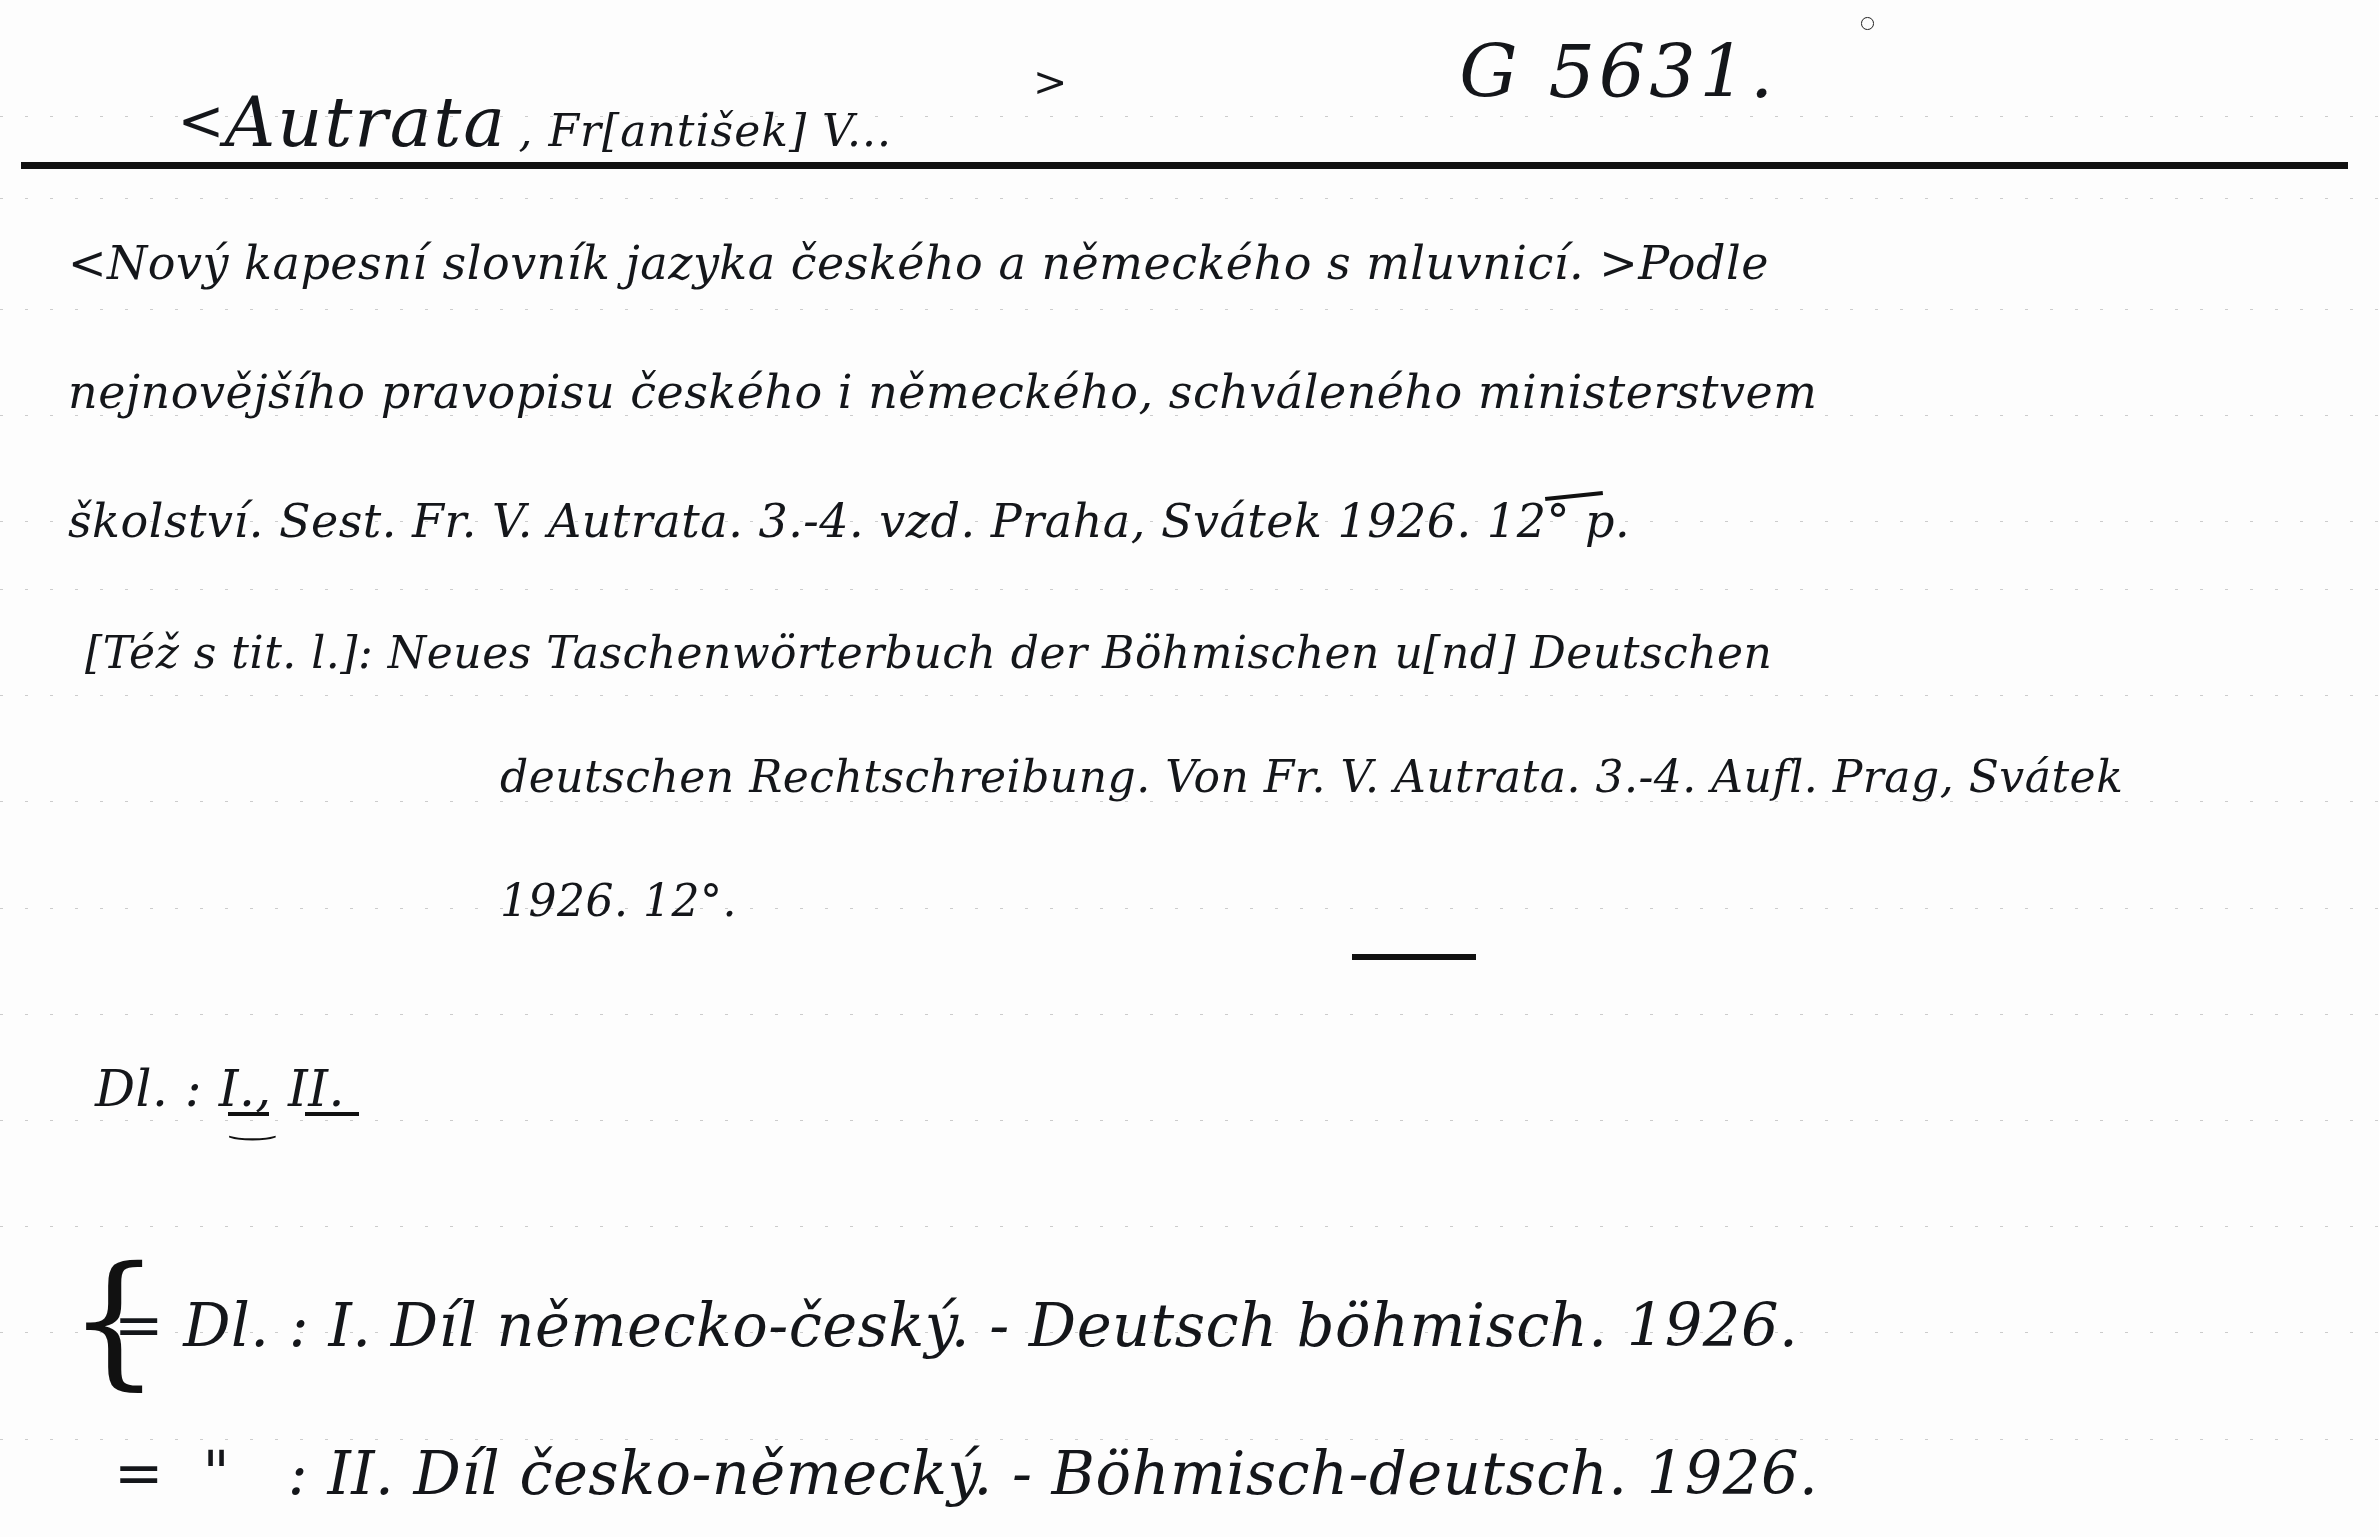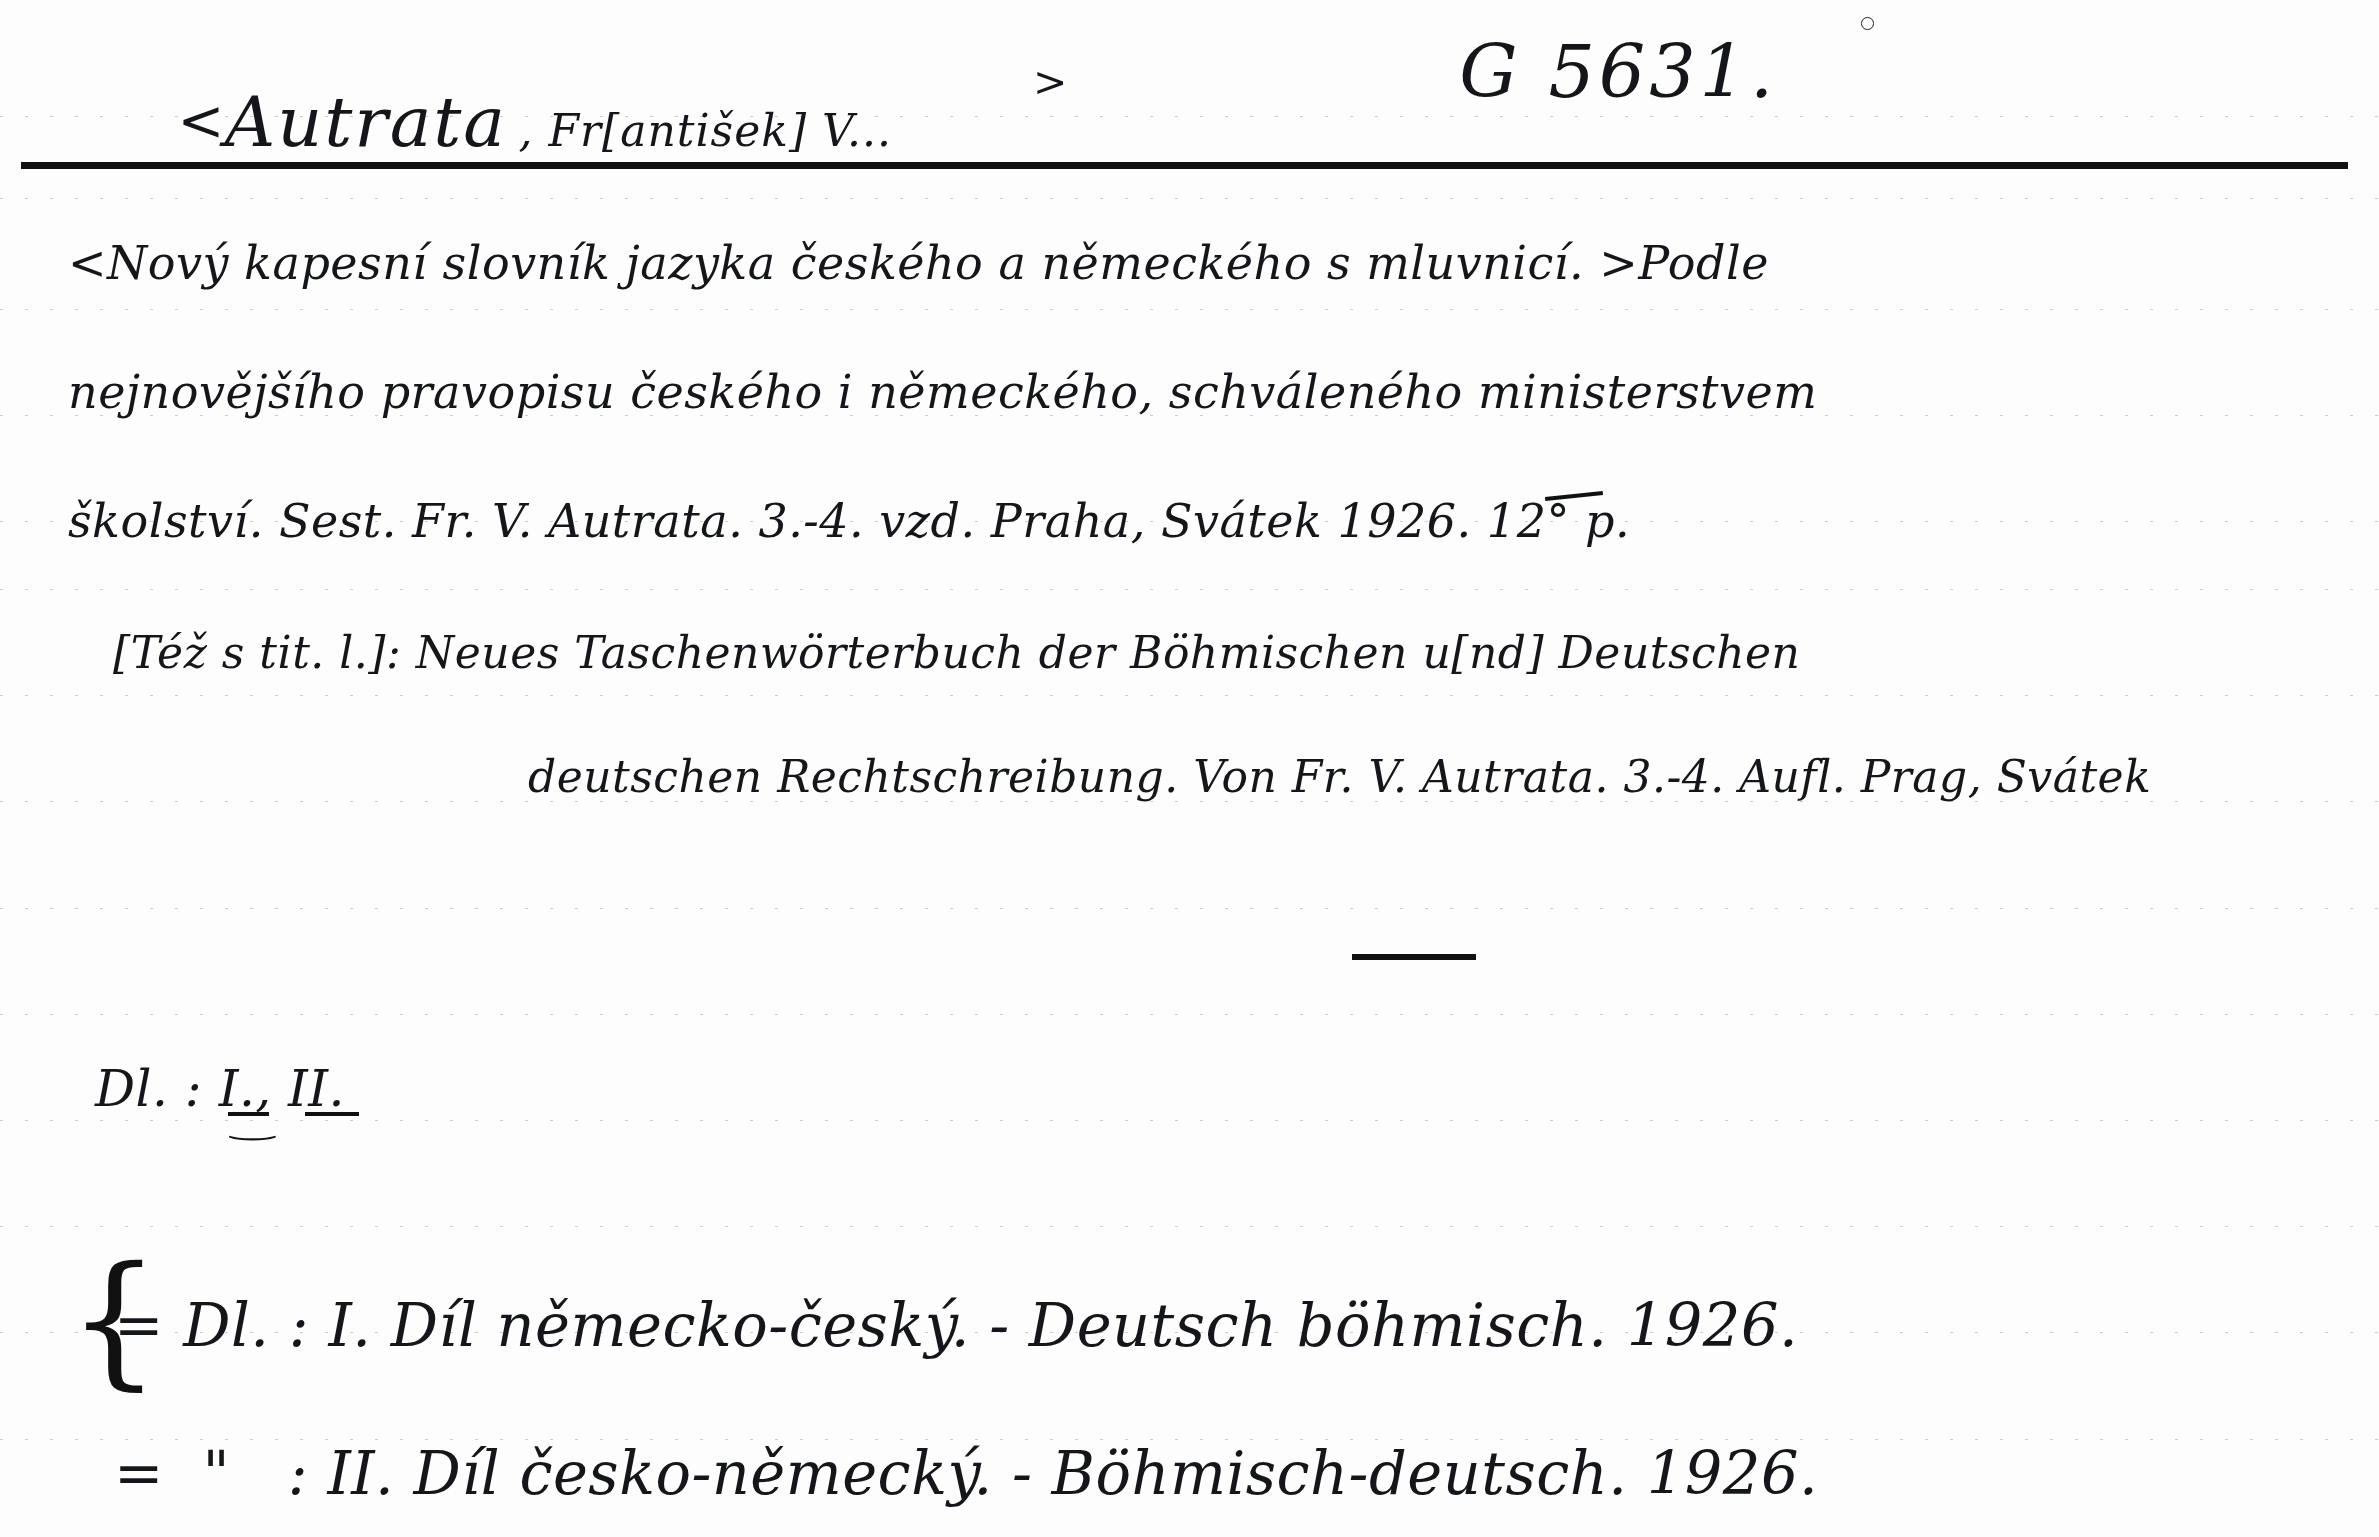--- a/index.html
+++ b/index.html
@@ -114,21 +114,21 @@
 
   
   .blk {
     position: absolute;
     white-space: pre;
   }
 
   .title-block { left: 68px; top: 198px; width: 2250px; }
   .title-block .ln { margin-bottom: 37px; font-size: 46px; }
 
-  .german-block { left: 85px; top: 589px; width: 2240px; margin-left: 28px; }
+  .german-block { left: 85px; top: 589px; width: 2240px; }
   .german-block .ln { margin-bottom: 35px; font-size: 44px; }
   .german-block .ind { display: inline-block; width: 415px; }
 
   .dl-line {
     left: 95px;
     top: 1060px;
     font-size: 50px;
     text-align: right;
   }
   .dl-underline-1 {
@@ -224,20 +224,21 @@
   <div class="blk title-block">
     <div class="ln hw">&lt;Nový kapesní slovník jazyka českého a německého s mluvnicí. &gt;Podle</div>
     <div class="ln hw">nejnovějšího pravopisu českého i německého, schváleného ministerstvem</div>
     <div class="ln hw">školství. Sest. Fr. V. Autrata. 3.-4. vzd. Praha, Svátek 1926. 12° p.</div>
   </div>
   <div class="underline-praha"></div>
 
   <div class="blk german-block">
     <div class="ln hw"><span>[Též s tit. l.]:</span> <span>Neues Taschenwörterbuch der Böhmischen u[nd] Deutschen</span></div>
     <div class="ln hw"><span class="ind"></span><span>deutschen Rechtschreibung. Von Fr. V. Autrata. 3.-4. Aufl. Prag, Svátek</span></div>
+    <div class="ln hw"><span class="ind"></span><span>1926. 12°.</span></div>
   </div>
   <div class="underline-autrata"></div>
 
   <div class="blk dl-line hw"><span>Dl. :</span> <span>I.</span><span>,</span> <span>II.</span></div>
   <div class="dl-underline-1"></div>
   <div class="dl-underline-2"></div>
   <div class="dl-brace">⌣</div>
 
   <div class="parts-brace">{</div>
   <div class="blk parts-block">

